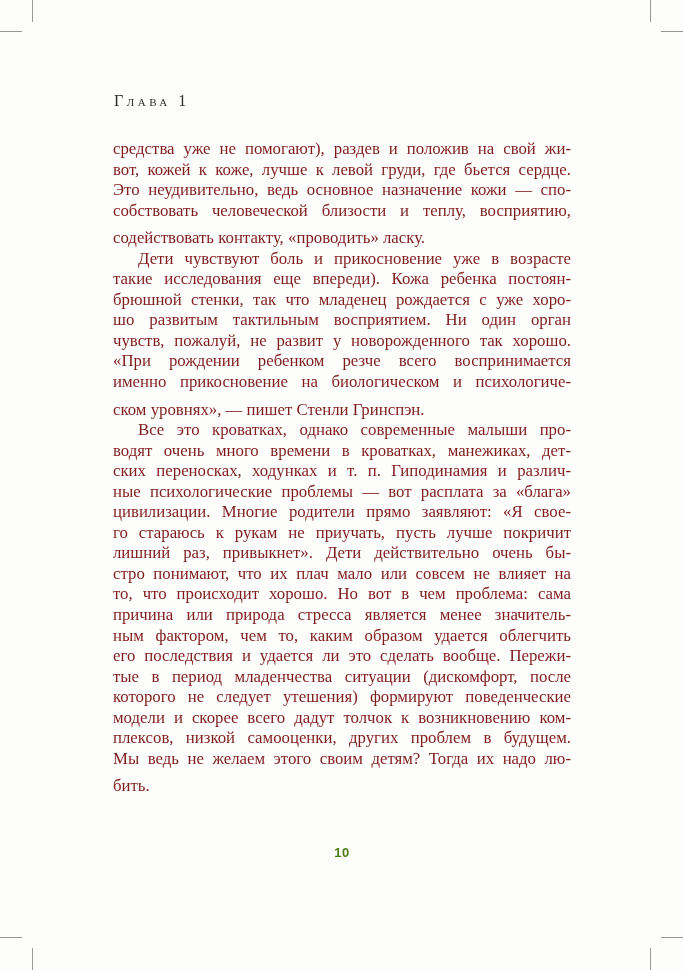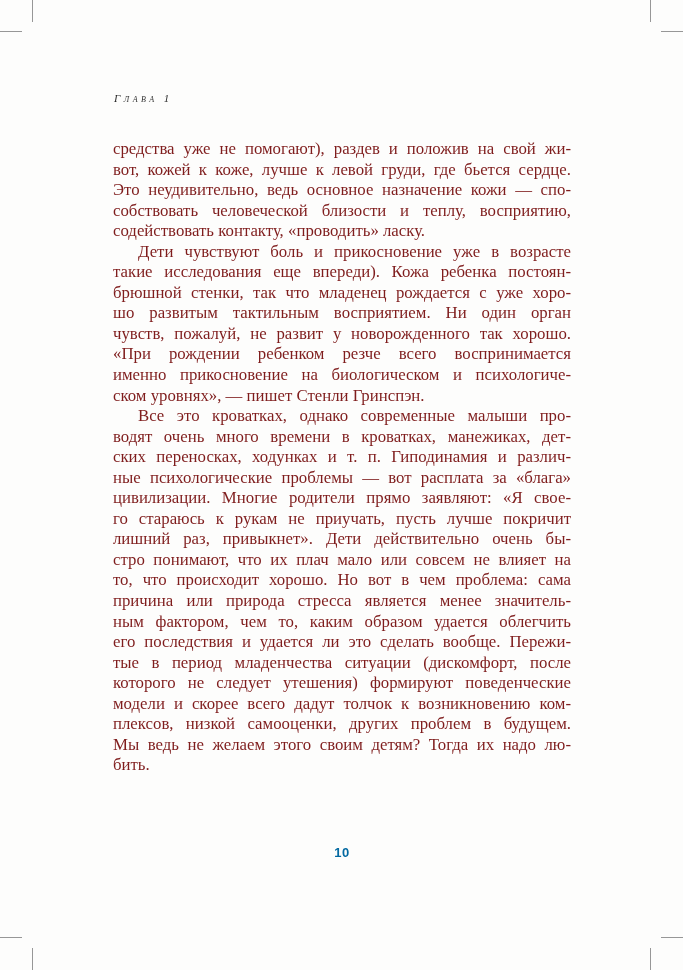--- a/index.html
+++ b/index.html
@@ -23,57 +23,56 @@
   #crop-bl-h { left: 0;     top: 937px; }
   #crop-bl-v { left: 32px;  top: 948px; }
   #crop-br-h { left: 661px; top: 937px; }
   #crop-br-v { left: 650px; top: 948px; }
 
   
   #chapter-header {
     position: absolute;
     left: 114px;
     top: 92px;
-    font-size: 11px;
+    font-size: 16px;
     letter-spacing: 3.5px;
     font-variant: small-caps;
     color: #2e2e2e;
-    font-style: italic;
   }
 
   
   #text-block {
     position: absolute;
     left: 113px;
     top: 139px;
     width: 458px;
     color: #7f1d1d;
     font-size: 16.8px;
     line-height: 20.55px;
   }
   .paragraph { margin: 0; }
   .line {
     text-align: justify;
     text-align-last: justify;
   }
-  .line.last-line { text-align-last: left; }
+  .line.last-line { text-align-last: left; margin-top: 7px; }
   .line.first-indent { text-indent: 25px; }
 
   
   #page-number {
     position: absolute;
     left: 113px;
     top: 845px;
     width: 458px;
     text-align: center;
     font-family: "Liberation Sans", sans-serif;
     font-weight: bold;
     font-size: 13px;
     letter-spacing: 0.5px;
-    color: #0369a1;
+    color: #4d7c0f;
   }
 </style>
 </head>
 <body>
 
 <div class="crop v" id="crop-tl-v"></div>
 <div class="crop h" id="crop-tl-h"></div>
 <div class="crop v" id="crop-tr-v"></div>
 <div class="crop h" id="crop-tr-h"></div>
 <div class="crop h" id="crop-bl-h"></div>

